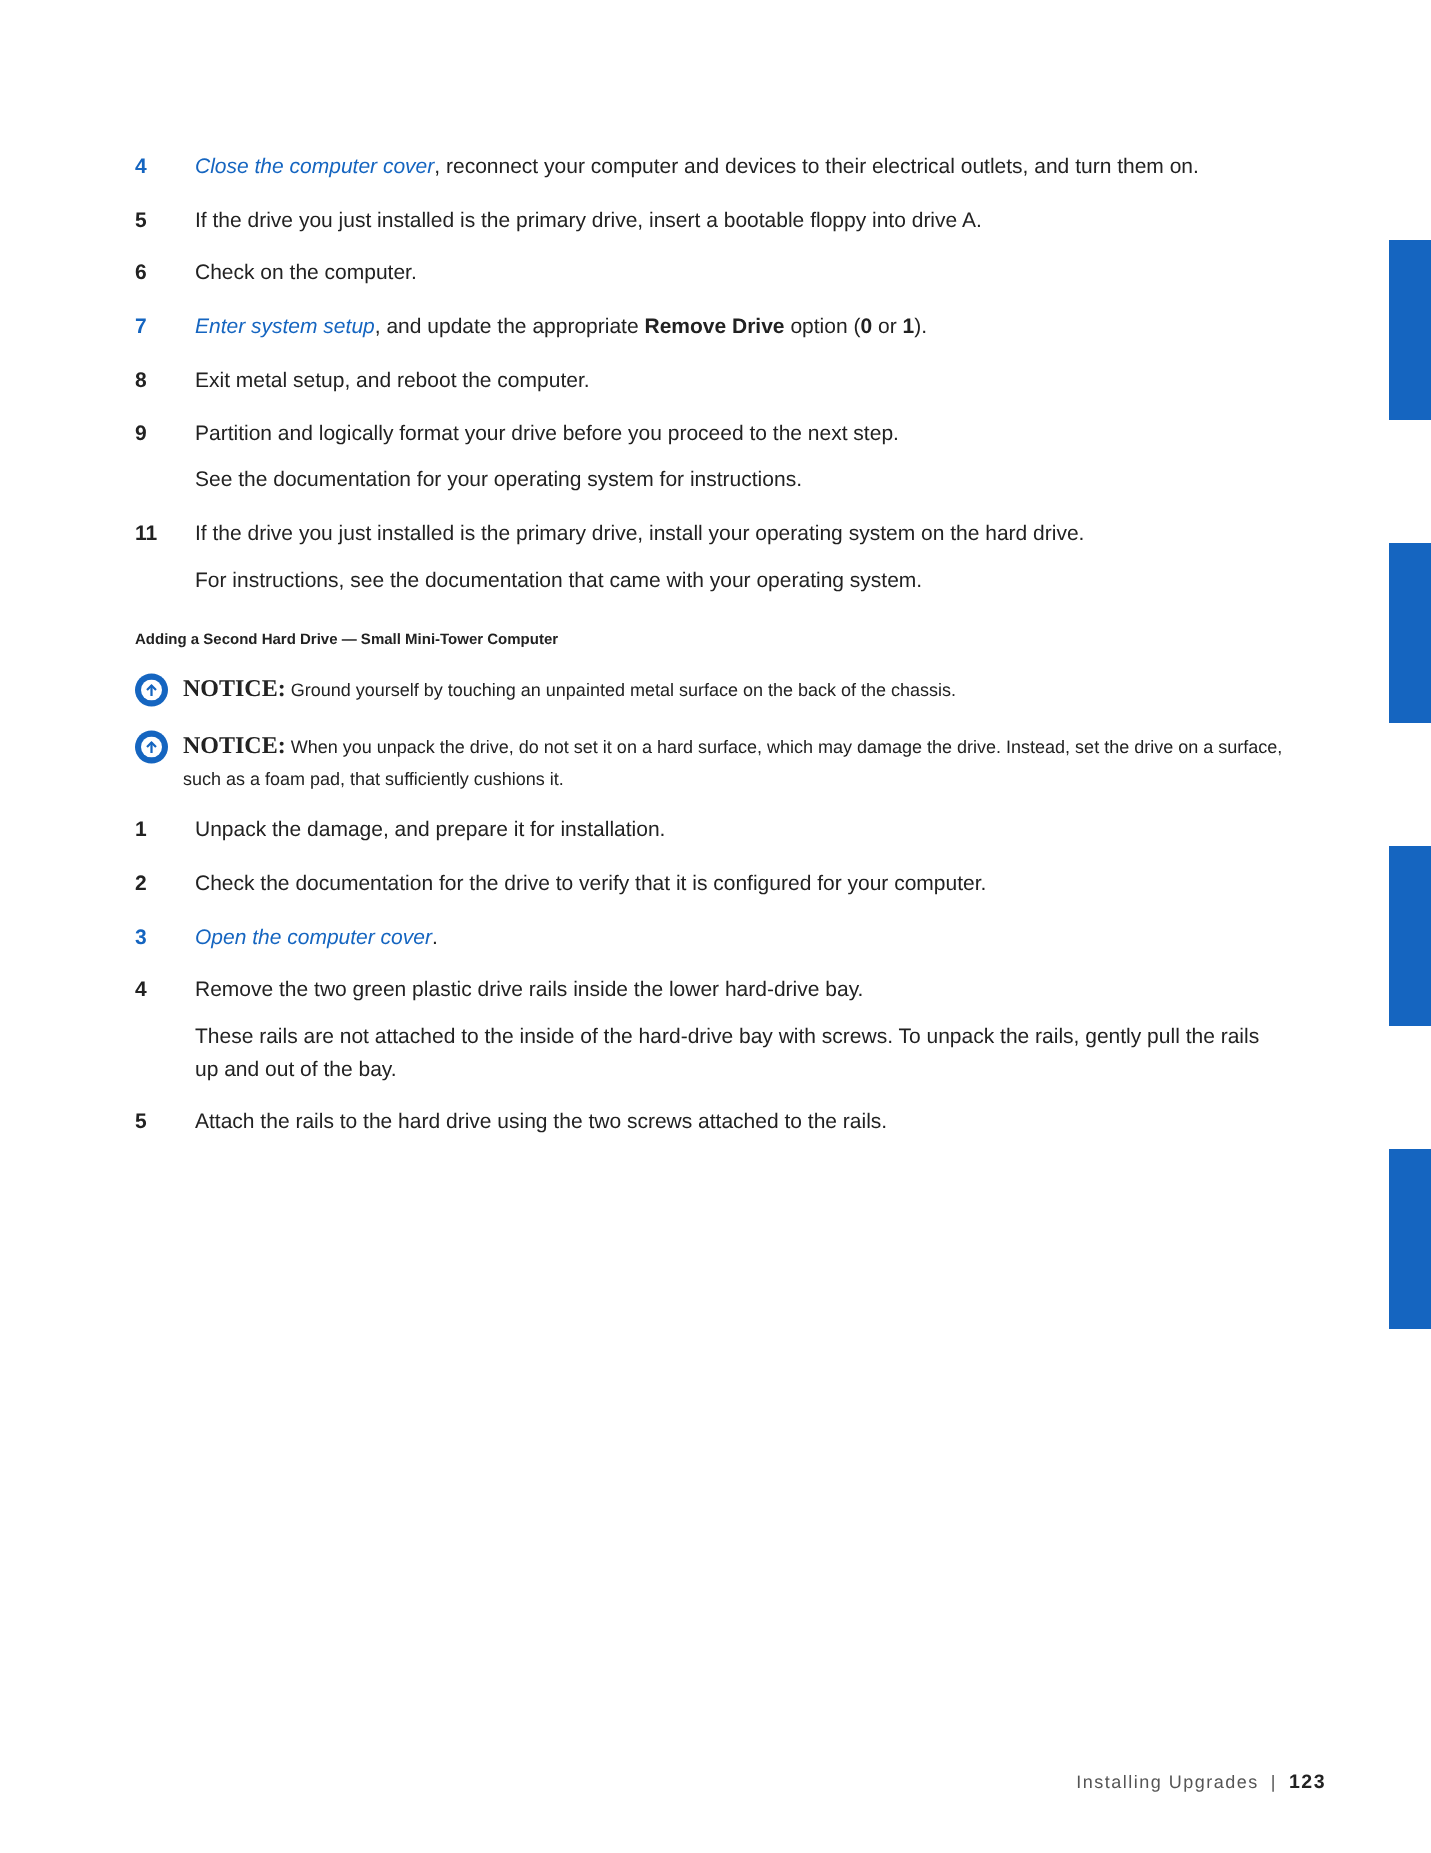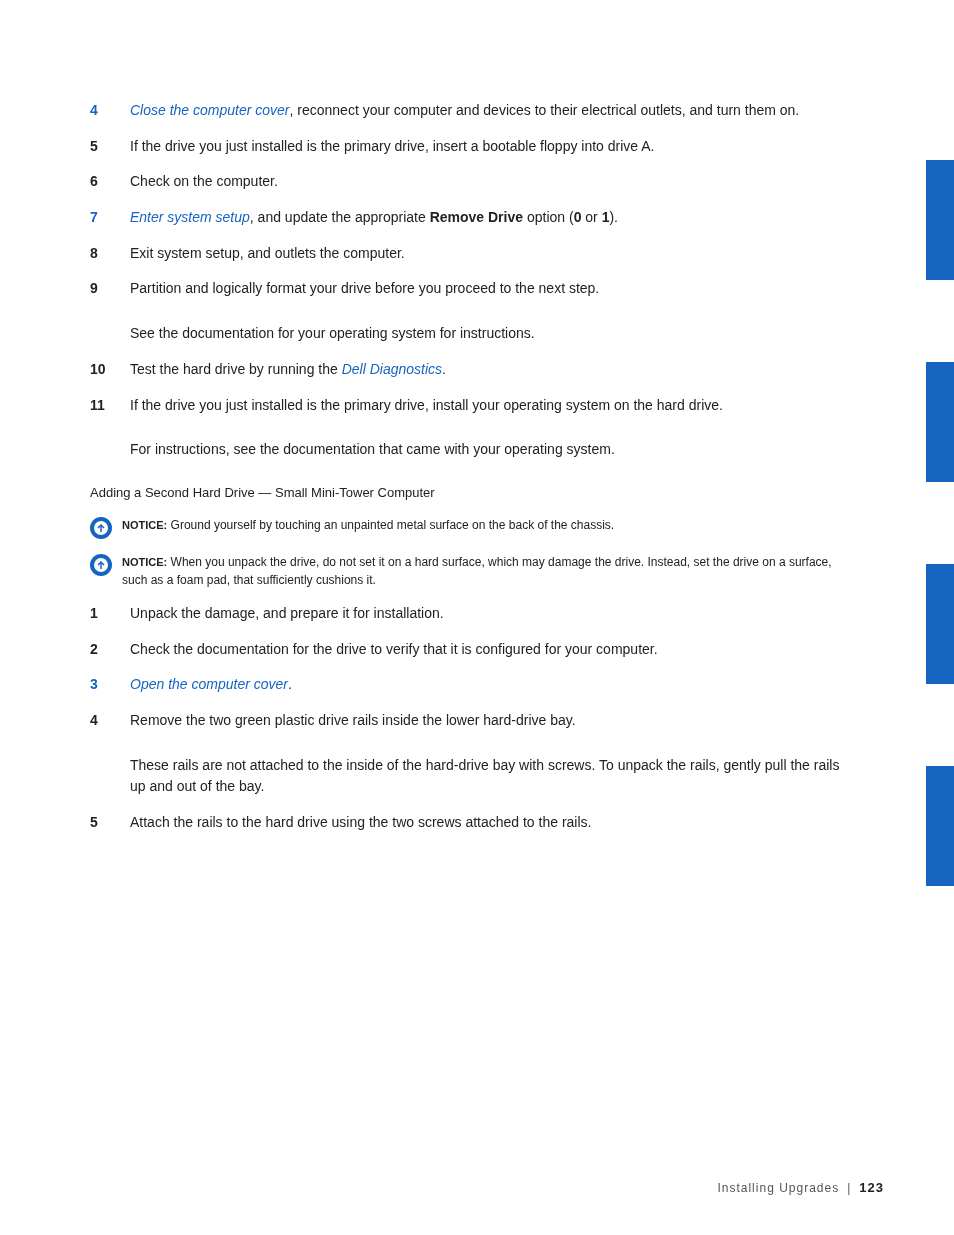--- a/index.html
+++ b/index.html
@@ -78,30 +78,30 @@
       color: #222;
     }
 
     .step-content a, a {
       color: #1565c0;
       text-decoration: none;
       font-style: italic;
     }
 
     .step-sub-para {
-      margin-top: 23px;
+      margin-top: 9px;
       margin-left: 0;
       font-size: 14px;
       line-height: 1.55;
       color: #222;
     }
 
     .section-heading {
-      font-size: 13px;
-      font-weight: normal;
+      font-size: 10px;
+      font-weight: bold;
       margin: 24px 0 16px 0;
       color: #222;
     }
 
     .notice-block {
       display: flex;
       align-items: flex-start;
       margin-bottom: 14px;
     }
 
@@ -123,21 +123,22 @@
 
     .notice-text {
       font-size: 12px;
       line-height: 1.5;
       color: #222;
     }
 
     .notice-text strong {
       font-weight: bold;
       text-transform: uppercase;
-      font-size: 11px;
+      font-size: 16px;
+      font-family: Liberation Serif, serif;
     }
 
     .footer-bar {
       position: absolute;
       bottom: 40px;
       right: 70px;
       font-size: 12px;
       color: #555;
       letter-spacing: 1px;
       display: flex;
@@ -195,40 +196,34 @@
       <li class="step-item">
         <div class="step-number">7</div>
         <div class="step-content">
           <a href="#">Enter system setup</a>, and update the appropriate <strong>Remove Drive</strong> option (<strong>0</strong> or <strong>1</strong>).
         </div>
       </li>
 
       <li class="step-item">
         <div class="step-number step-number-black">8</div>
         <div class="step-content">
-          Exit system setup, and outlets the computer.
+          Exit metal setup, and reboot the computer.
         </div>
       </li>
 
       <li class="step-item">
         <div class="step-number step-number-black">9</div>
         <div class="step-content">
           Partition and logically format your drive before you proceed to the next step.
           <div class="step-sub-para">
             See the documentation for your operating system for instructions.
           </div>
         </div>
       </li>
 
-      <li class="step-item">
-        <div class="step-number step-number-black" style="min-width:40px;">10</div>
-        <div class="step-content">
-          Test the hard drive by running the <a href="#">Dell Diagnostics</a>.
-        </div>
-      </li>
 
       <li class="step-item">
         <div class="step-number step-number-black" style="min-width:40px;">11</div>
         <div class="step-content">
           If the drive you just installed is the primary drive, install your operating system on the hard drive.
           <div class="step-sub-para">
             For instructions, see the documentation that came with your operating system.
           </div>
         </div>
       </li>

